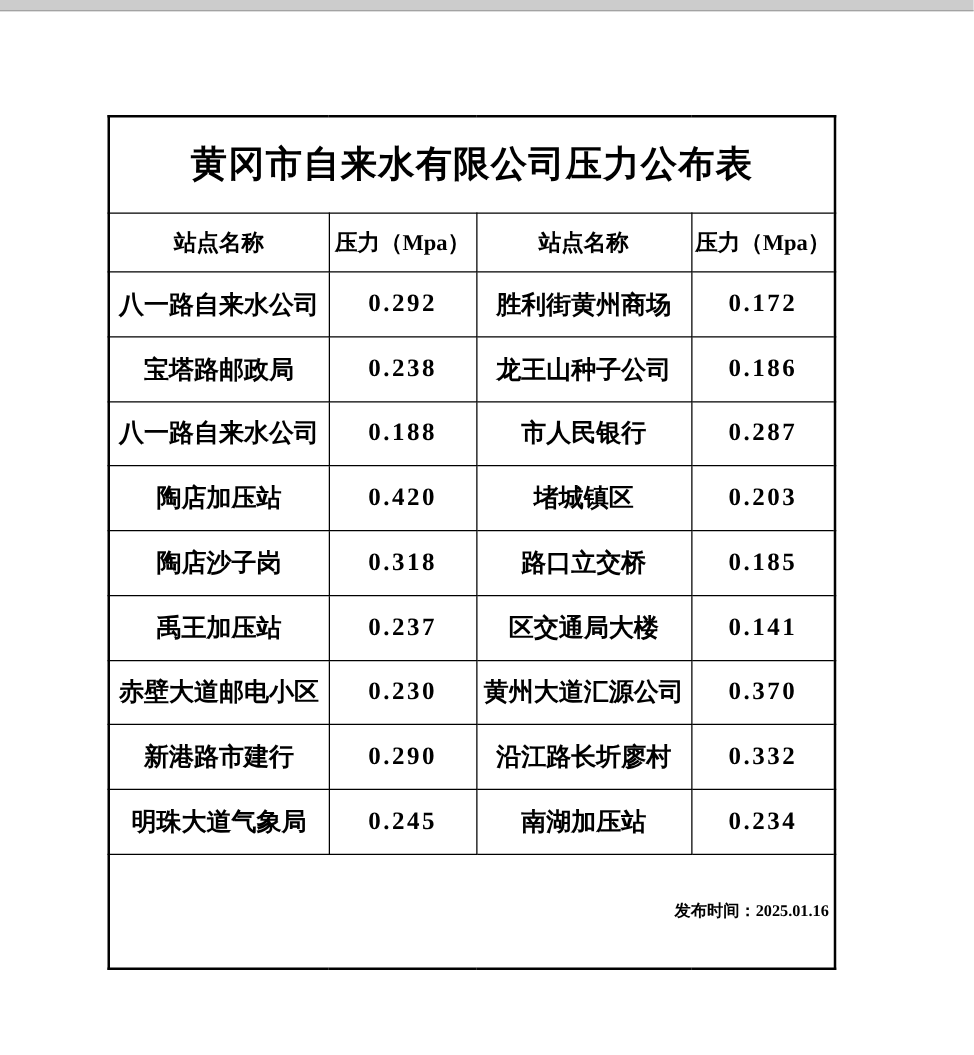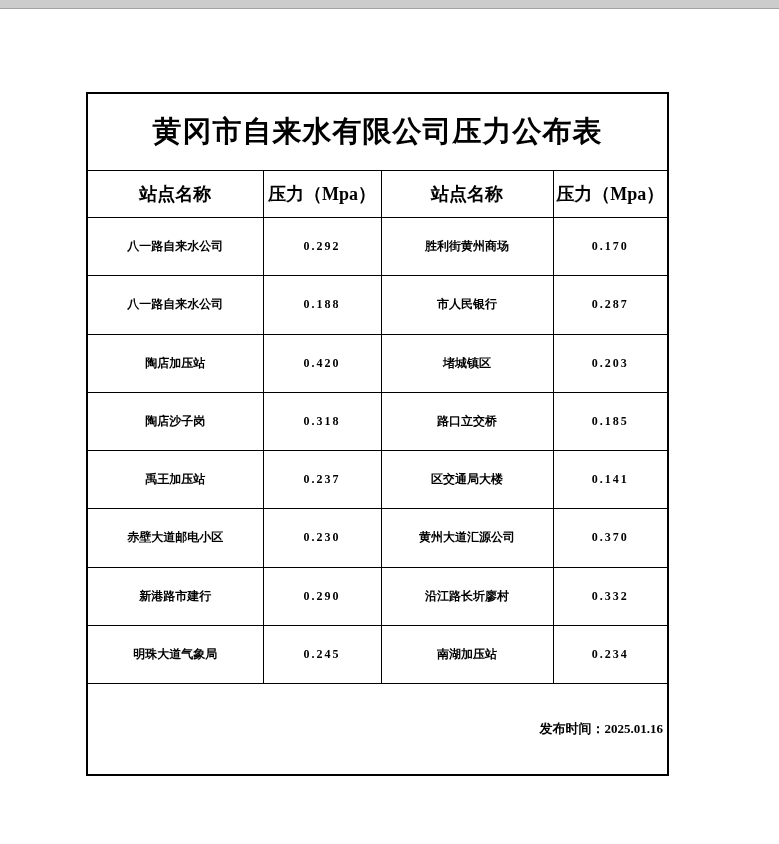--- a/index.html
+++ b/index.html
@@ -51,21 +51,21 @@
     height: 76px;
     font-size: 29px;
     letter-spacing: 1px;
   }
   tr.header-row th {
     height: 46px;
     font-size: 18px;
   }
   tr.data-row td {
     height: 46px;
-    font-size: 12px;
+    font-size: 20px;
   }
   td.pressure-value-cell {
     letter-spacing: 2px;
   }
   tr.footer-row td {
     height: 90px;
     font-size: 13px;
     text-align: right;
     padding-right: 4px;
   }
@@ -92,21 +92,27 @@
         <th>压力（Mpa）</th>
         <th>站点名称</th>
         <th>压力（Mpa）</th>
       </tr>
     </thead>
     <tbody id="rows-body">
         <tr class="data-row">
           <td class="station-name-cell">八一路自来水公司</td>
           <td class="pressure-value-cell">0.292</td>
           <td class="station-name-cell">胜利街黄州商场</td>
-          <td class="pressure-value-cell">0.170</td>
+          <td class="pressure-value-cell">0.172</td>
+        </tr>
+        <tr class="data-row">
+          <td class="station-name-cell">宝塔路邮政局</td>
+          <td class="pressure-value-cell">0.238</td>
+          <td class="station-name-cell">龙王山种子公司</td>
+          <td class="pressure-value-cell">0.186</td>
         </tr>
         <tr class="data-row">
           <td class="station-name-cell">八一路自来水公司</td>
           <td class="pressure-value-cell">0.188</td>
           <td class="station-name-cell">市人民银行</td>
           <td class="pressure-value-cell">0.287</td>
         </tr>
         <tr class="data-row">
           <td class="station-name-cell">陶店加压站</td>
           <td class="pressure-value-cell">0.420</td>

